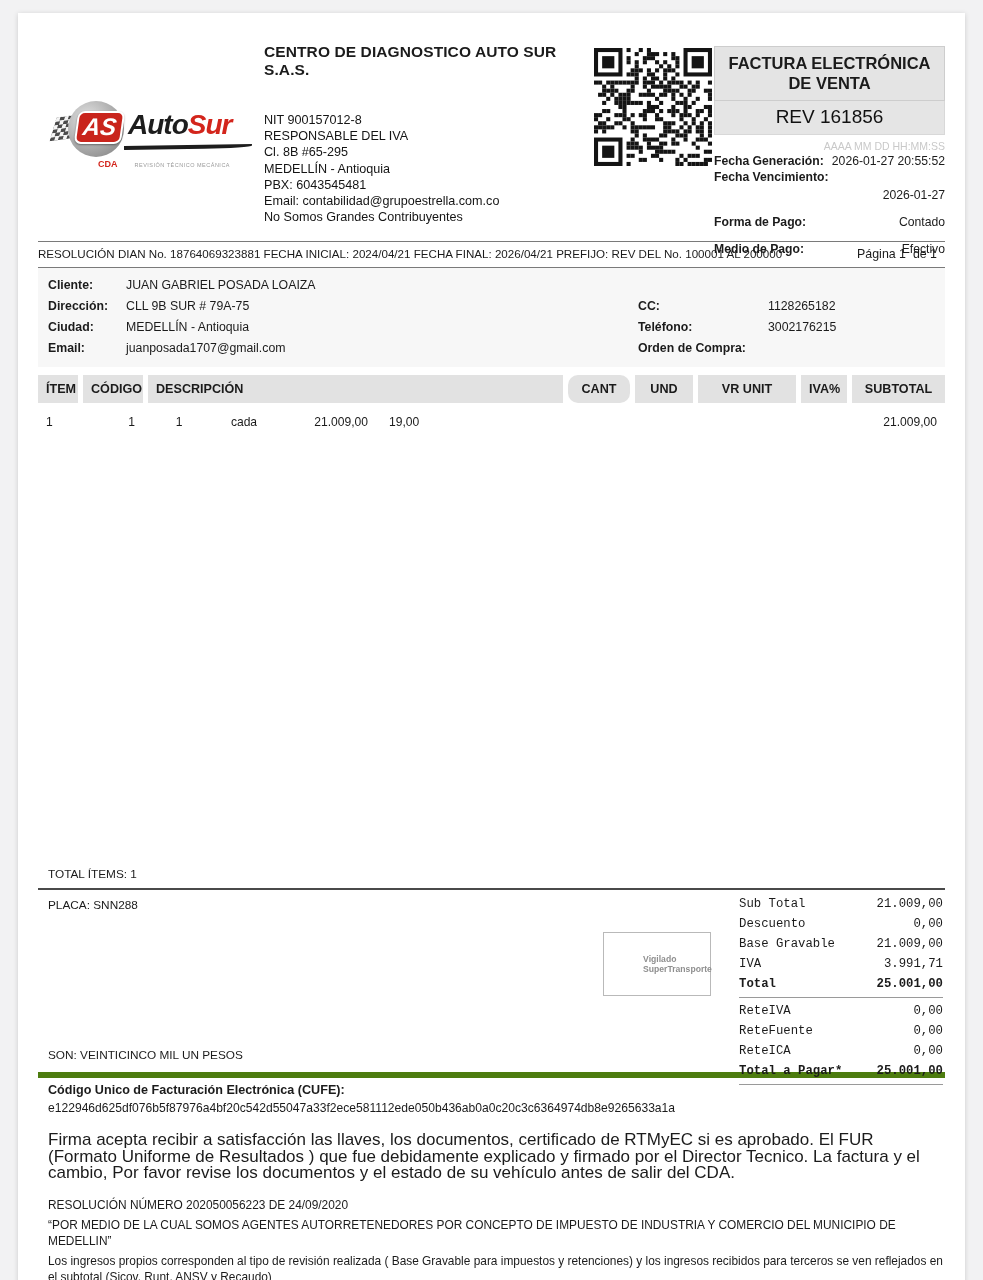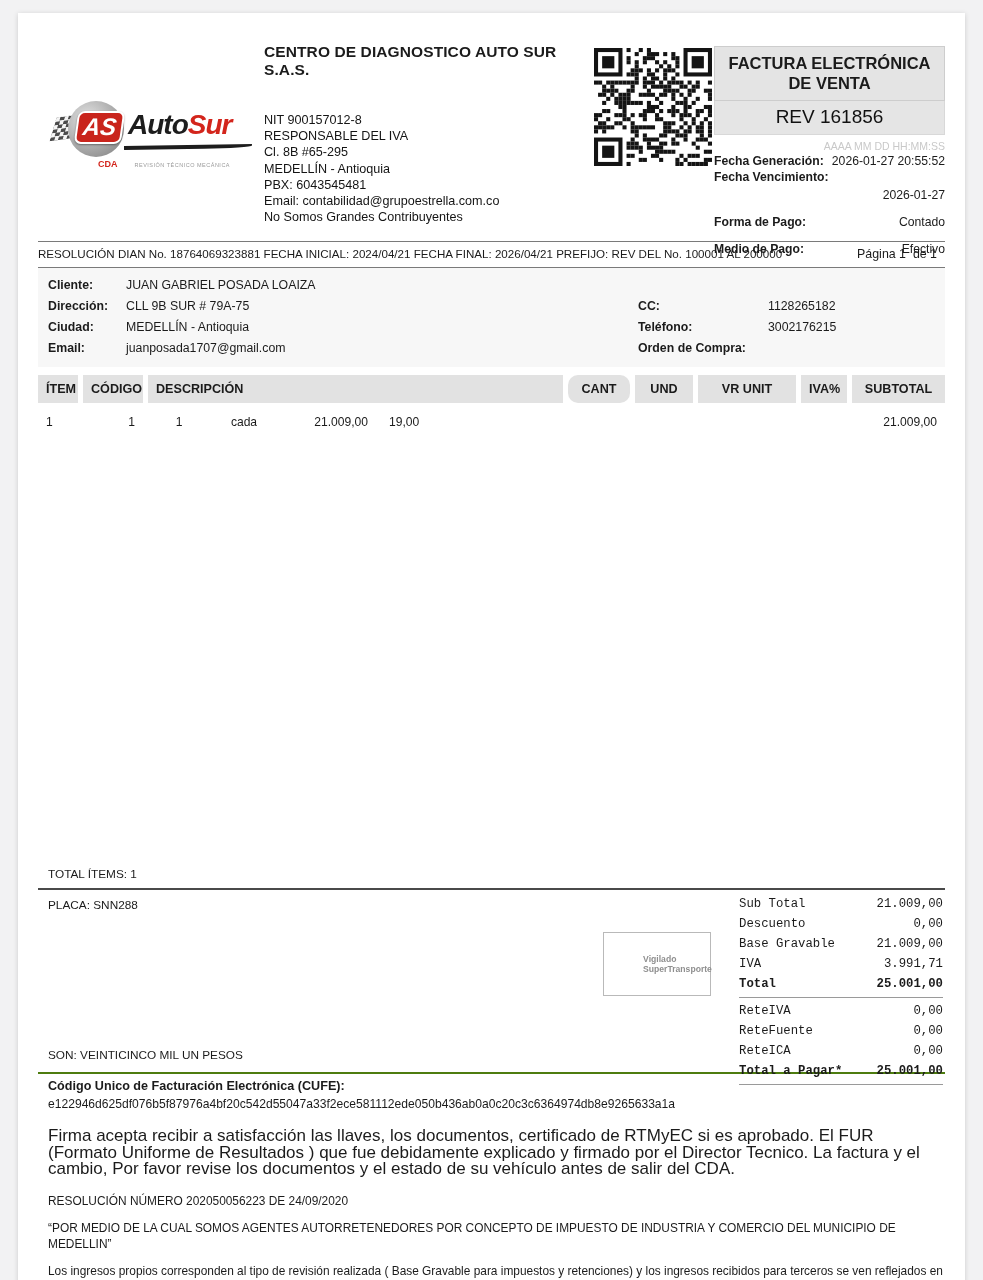--- a/index.html
+++ b/index.html
@@ -77,26 +77,26 @@
   .vigilado-box { position:absolute; left:565px; top:42px; width:108px; height:64px; border:1px solid #b9b9b9;
                   display:flex; align-items:center; justify-content:center; gap:20px;padding-left:21px; }
   .vigilado-text { color:#8f8f8f; font-size:8.6px; font-weight:bold; line-height:10.5px; }
   .totals { position:absolute; right:2px; top:4px; width:204px; font-size:12.3px; }
   .trow { display:flex; justify-content:space-between; padding:3px 0;font-family:Liberation Mono, monospace; }
   .trow.bold { font-weight:bold; }
   .trow.sep { border-bottom:1px solid #9a9a9a; margin-bottom:3px; padding-bottom:6px; }
   .trow.last { border-bottom:1px solid #9a9a9a; padding-bottom:6px; }
 
   
-  .cufe { border-top:2px solid #4d7c0f; margin-top:4px; padding:5px 0 0 10px; }
+  .cufe { border-top:6px solid #4d7c0f; margin-top:4px; padding:5px 0 0 10px; }
   .cufe-title { font-weight:bold; font-size:12.6px; }
   .cufe-value { font-size:12.1px; margin-top:4px; word-break:break-all; }
   .note { font-size:17px; line-height:16.5px; margin-top:17px; padding:0 2px 0 10px; }
   .note2 { font-size:11.9px; line-height:16px; margin-top:15px; padding:0 2px 0 10px; }
-  .note2 div { margin-top:11px; }
+  .note2 div { margin-top:4px; }
   .vigilado-line { text-align:center; font-weight:bold; font-size:11.9px; margin-top:2px; }
 </style>
 </head>
 <body>
 
 <div class="page">
 
   <div class="header">
 
     <div class="logo-wrap">

